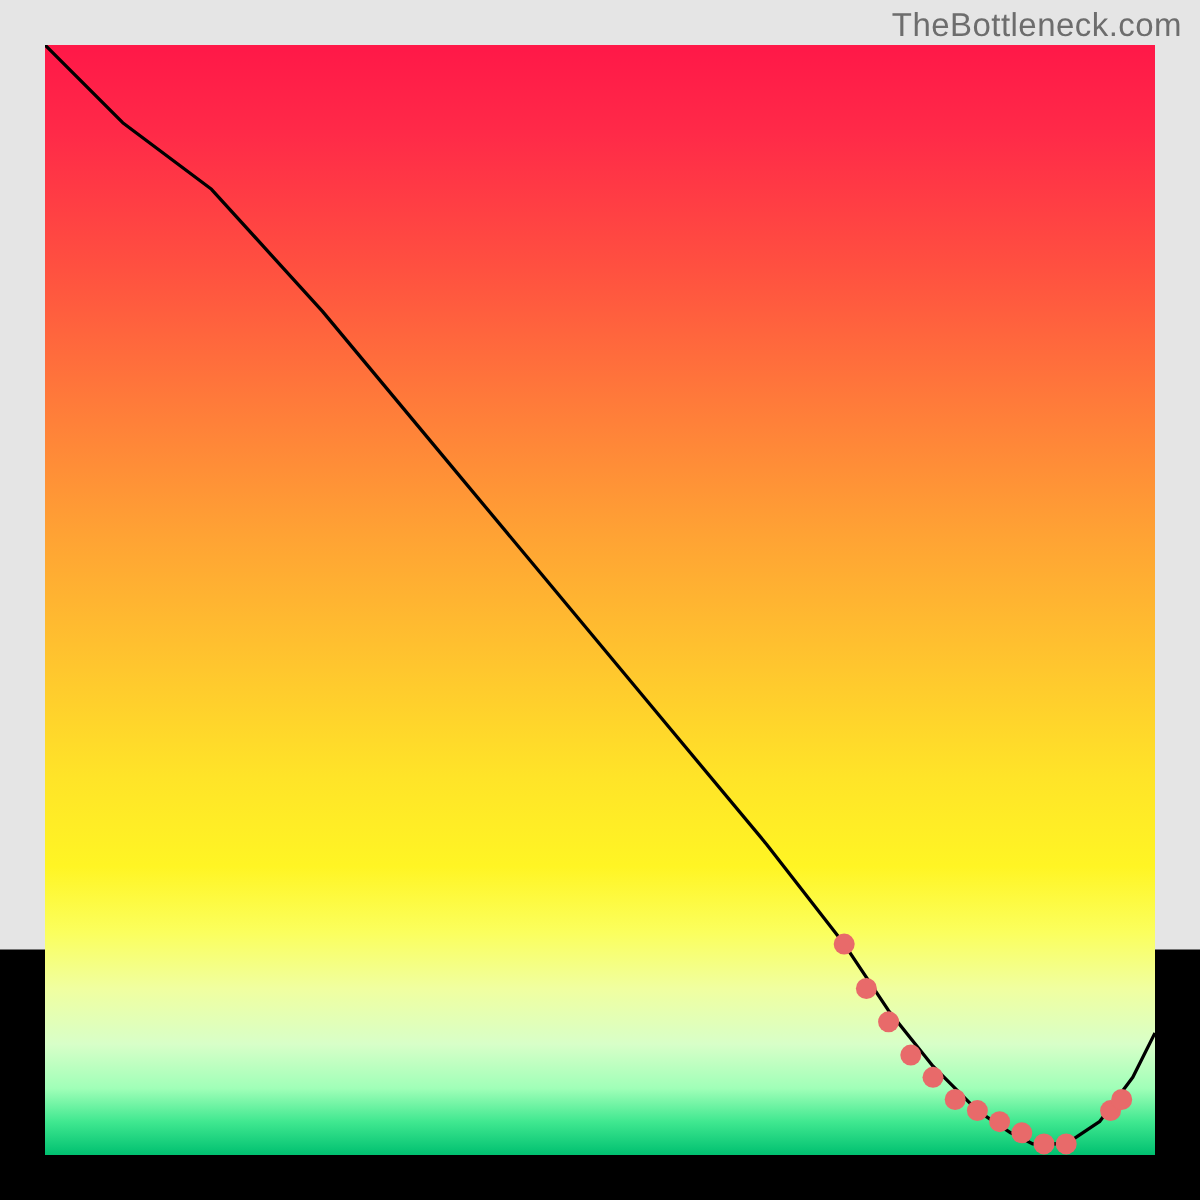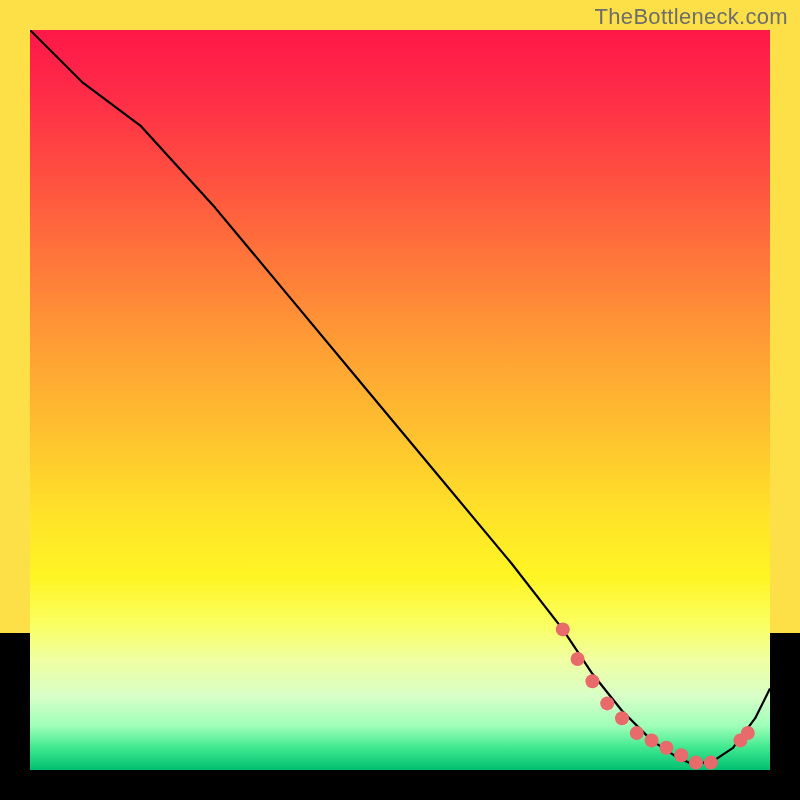--- a/index.html
+++ b/index.html
@@ -8,21 +8,21 @@
     width: 800px;
     height: 800px;
     background: #000;
     font-family: Arial, Helvetica, sans-serif;
     overflow: hidden;
   }
   .frame {
     position: relative;
     width: 800px;
     height: 633px;
-    background: #fde047;
+    background: #e5e5e5;
   }
   .watermark {
     position: absolute;
     top: 4px;
     right: 12px;
     font-size: 22px;
     color: #6d6d6d;
     font-weight: 500;
     letter-spacing: 0.3px;
     z-index: 10;

